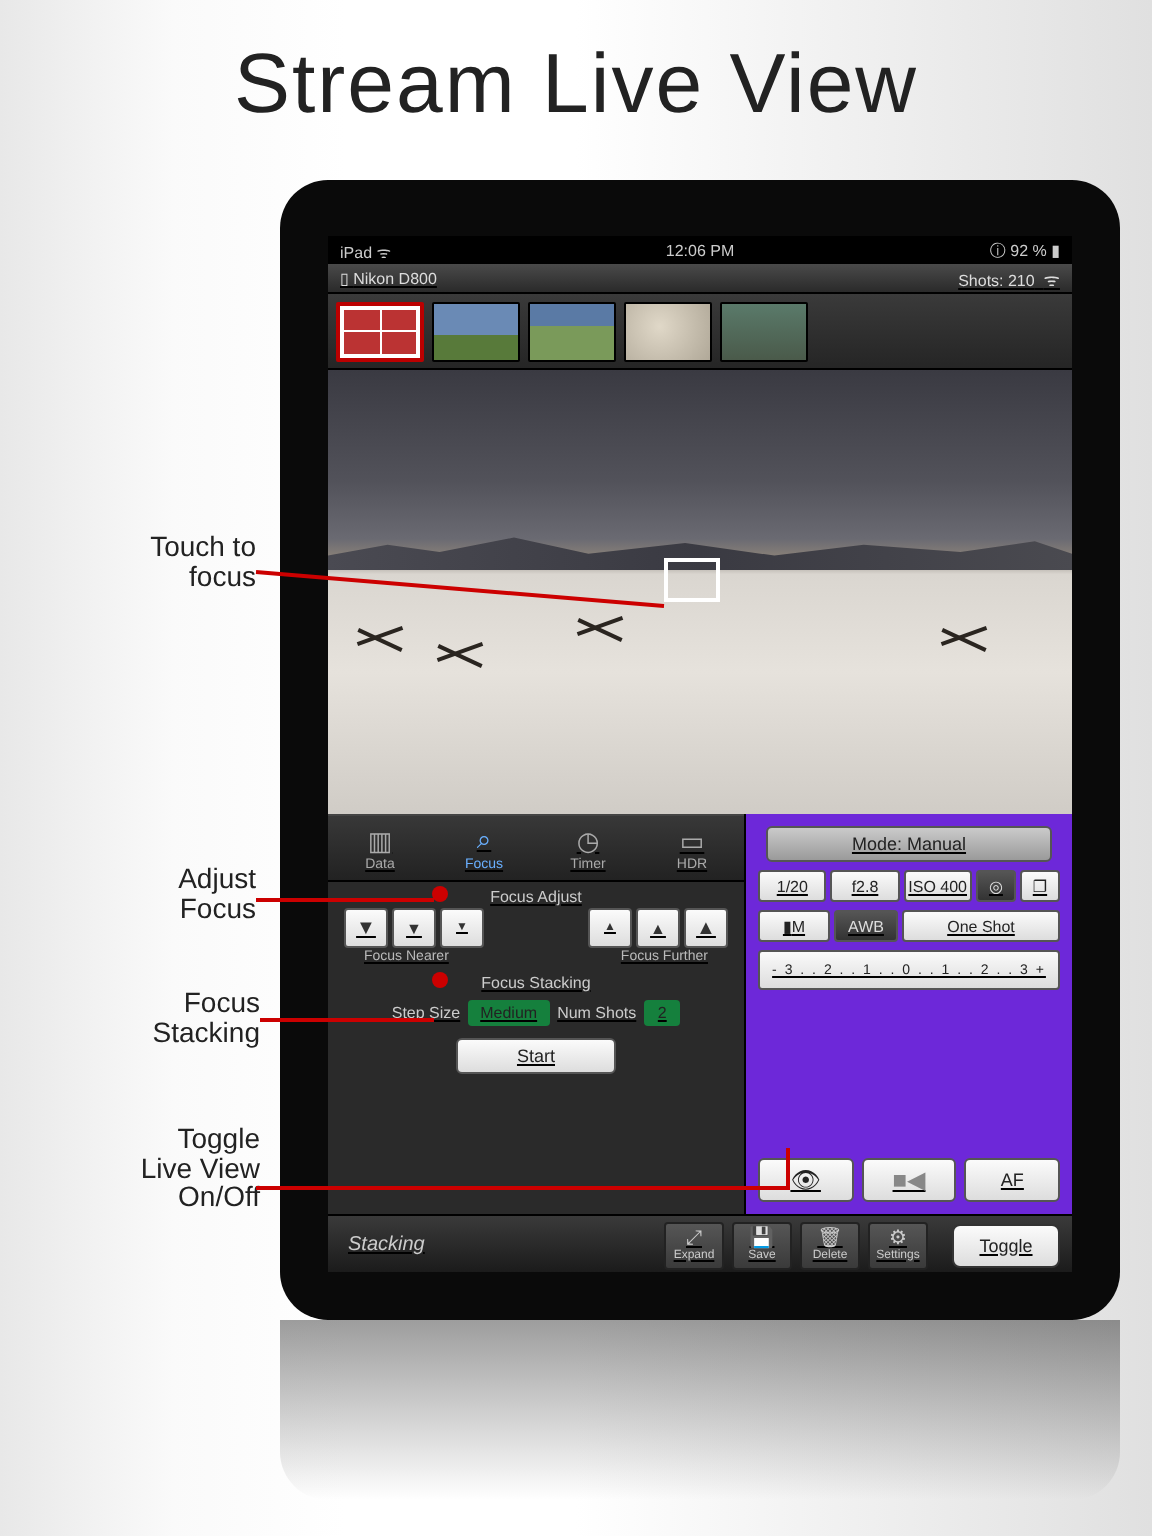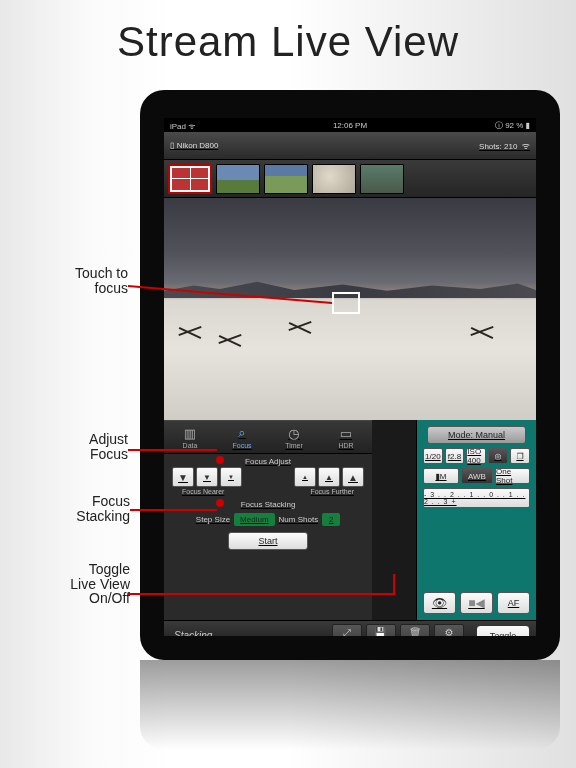--- a/index.html
+++ b/index.html
@@ -14,21 +14,21 @@
     position: absolute; left: 140px; top: 90px; width: 420px; height: 570px;
     background: #0a0a0a; border-radius: 24px; padding: 28px 24px 24px 24px;
   }
   .screen {
     width: 100%; height: 100%; background: #1a1a1a; position: relative; overflow: hidden; text-decoration: underline;
   }
   
   .ios-bar { height: 14px; background: #000; color: #ccc; font-size: 8px; display: flex; align-items: center; padding: 0 6px; justify-content: space-between; }
   .ios-bar .center { position: absolute; left: 50%; transform: translateX(-50%); }
   
-  .app-header { height: 28px; background: linear-gradient(#4a4a4a,#2a2a2a); color: #ddd; font-size: 8px; display: flex; align-items: center; justify-content: space-between; padding: 0 6px; border-bottom: 1px solid #000; text-align: center; }
+  .app-header { height: 15px; background: linear-gradient(#4a4a4a,#2a2a2a); color: #ddd; font-size: 8px; display: flex; align-items: center; justify-content: space-between; padding: 0 6px; border-bottom: 1px solid #000; text-align: center; }
   .wifi-icon { font-size: 9px; }
   
   .thumbs { height: 38px; background: linear-gradient(#3a3a3a,#252525); display: flex; align-items: center; padding: 4px; gap: 4px; border-bottom: 1px solid #000;}
   .thumb { width: 44px; height: 30px; background: #555; border: 1px solid #000; border-radius: 1px; position: relative; }
   .thumb.grid { background: #fff; border: 2px solid #b00; display: grid; grid-template-columns: 1fr 1fr; grid-template-rows: 1fr 1fr; gap: 1px; padding: 2px; }
   .thumb.grid > div { background: #b33; }
   .thumb.sky { background: linear-gradient(#6a8ab5 55%, #587a3a 55%); }
   .thumb.sky2 { background: linear-gradient(#5a7aa5 40%, #7a9a5a 40%); }
   .thumb.topo { background: radial-gradient(circle at 40% 40%, #e0d8c8, #b0a898); }
   .thumb.elk { background: linear-gradient(#5a7a6a, #4a5a4a); }
@@ -42,21 +42,21 @@
   .mountains { position: absolute; top: 82px; left: 0; right: 0; height: 18px; background: linear-gradient(to right, #4a4a52, #3a3a42, #4a4a50); clip-path: polygon(0 60%, 8% 30%, 15% 50%, 25% 10%, 35% 55%, 48% 25%, 60% 60%, 72% 30%, 85% 50%, 95% 20%, 100% 55%, 100% 100%, 0 100%); }
   .branch { position: absolute; width: 40px; height: 24px; }
   .branch::before, .branch::after { content:''; position:absolute; width:60%; height:2px; background:#2a2520; left:10%; top:50%; }
   .branch::before{ transform:rotate(-20deg);} .branch::after{ transform:rotate(25deg); top:60%;}
   .b1{ top:120px; left:10px;} .b2{ top:128px; left:50px;} .b3{ top:115px; left:120px;} .b4{ top:120px; right:30px; }
   .focus-box { position: absolute; width: 28px; height: 22px; border: 2px solid #fff; top: 94px; left: 168px; }
 
   
   .panel-row { display: flex; height: 200px; }
   .left-panel { flex: 0 0 208px; background: #2a2a2a; display: flex; flex-direction: column; }
-  .right-panel { flex: 1; background: #0f766e; padding: 6px 6px 0 6px; display:flex; flex-direction:column; gap:4px; border-left:1px solid #000;margin-left:44px;}
+  .right-panel { flex: 1; background: #6d28d9; padding: 6px 6px 0 6px; display:flex; flex-direction:column; gap:4px; border-left:1px solid #000;}
 
   .tabs { display: flex; height: 34px; background: linear-gradient(#383838,#222); border-top:1px solid #444; border-bottom:1px solid #000;}
   .tab { flex: 1; display: flex; flex-direction: column; align-items: center; justify-content: center; font-size: 7px; color: #aaa; gap:1px; }
   .tab.active { color: #6ab0ff; }
   .tab .ticon { font-size: 13px; }
 
   .section-label { font-size: 8px; color: #ccc; text-align: center; padding: 3px 0 1px 0; position: relative; }
   .redline { position: absolute; width: 8px; height: 8px; background:#c00; border-radius:50%; left: 52px; top: 2px; }
 
   .adjust-row { display: flex; justify-content: space-between; padding: 0 8px 2px 8px; }

